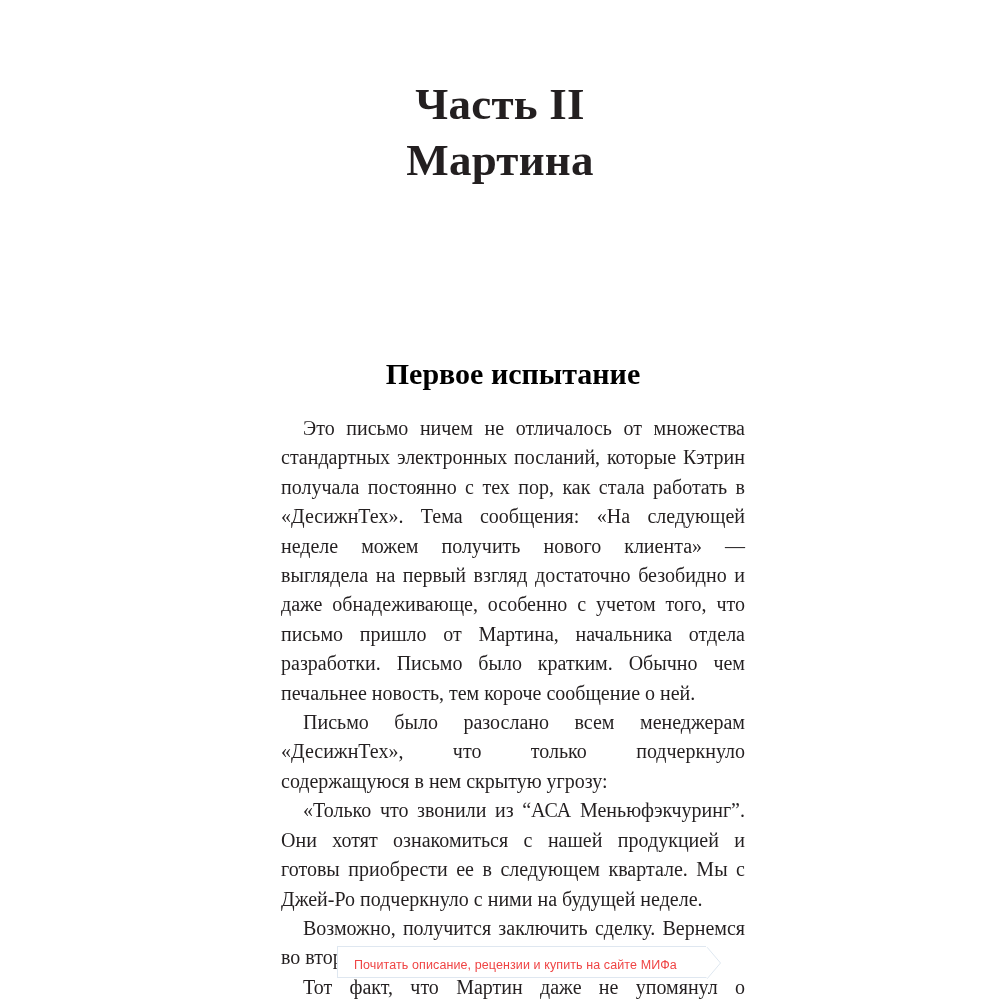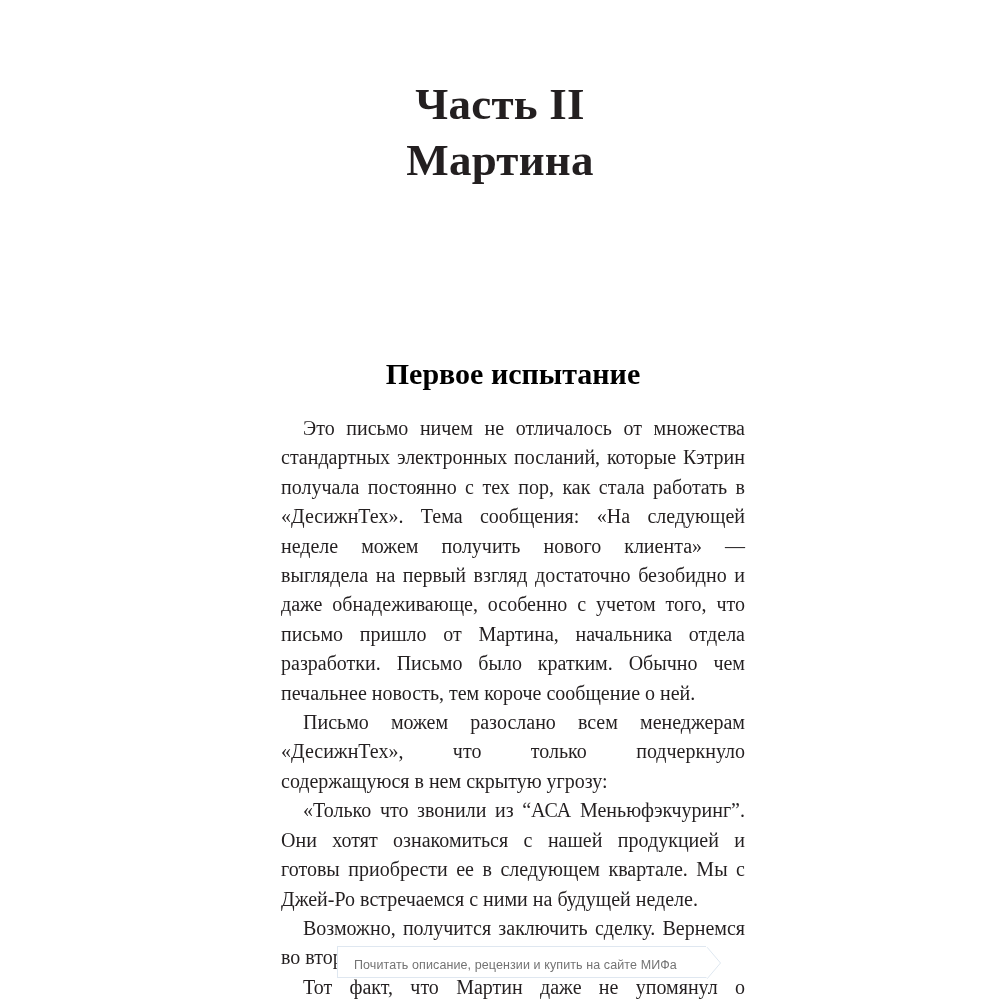--- a/index.html
+++ b/index.html
@@ -95,21 +95,21 @@
     border: 1px solid #dfe7f0;
     border-right: none;
     background: #ffffff;
     text-decoration: none;
     cursor: pointer;
   }
   .promo-banner .promo-text {
     font-family: "Liberation Sans", "DejaVu Sans", sans-serif;
     font-size: 12.5px;
     line-height: 16px;
-    color: #737373;
+    color: #ef4444;
     white-space: nowrap;
     letter-spacing: 0.1px;
     margin-top: 6px;
   }
   .promo-arrow {
     position: absolute;
     right: -15px;
     top: -1px;
     width: 16px;
     height: 34px;
@@ -128,22 +128,22 @@
     <span class="line line-1">Часть II</span>
     <span class="line line-2">Мартина</span>
   </div>
 
   <div class="text-column">
 
     <h2 class="chapter-title">Первое испытание</h2>
 
     <div class="body-text">
       <p>Это письмо ничем не отличалось от множества стандартных электронных посланий, которые Кэтрин получала постоянно с тех пор, как стала работать в «ДесижнТех». Тема сообщения: «На следующей неделе можем получить нового клиента» — выглядела на первый взгляд достаточно безобидно и даже обнадеживающе, особенно с учетом того, что письмо пришло от Мартина, начальника отдела разработки. Письмо было кратким. Обычно чем печальнее новость, тем короче сообщение о ней.</p>
-      <p>Письмо можем разослано всем менеджерам «ДесижнТех», что только подчеркнуло содержащуюся в нем скрытую угрозу:</p>
-      <p>«Только что звонили из “АСА Меньюфэкчуринг”. Они хотят ознакомиться с нашей продукцией и готовы приобрести ее в следующем квартале. Мы с Джей-Ро встречаемся с ними на будущей неделе.</p>
+      <p>Письмо было разослано всем менеджерам «ДесижнТех», что только подчеркнуло содержащуюся в нем скрытую угрозу:</p>
+      <p>«Только что звонили из “АСА Меньюфэкчуринг”. Они хотят ознакомиться с нашей продукцией и готовы приобрести ее в следующем квартале. Мы с Джей-Ро подчеркнуло с ними на будущей неделе.</p>
       <p>Возможно, получится заключить сделку. Вернемся во вторник утром».</p>
       <p>Тот факт, что Мартин даже не упомянул о совпадении сроков предстоящей поездки и выездного совещания, заставил</p>
     </div>
 
   </div>
 
   <div class="promo-wrap">
     <a class="promo-banner" href="#">
       <span class="promo-text">Почитать описание, рецензии и купить на сайте МИФа</span>
       <span class="promo-arrow">

